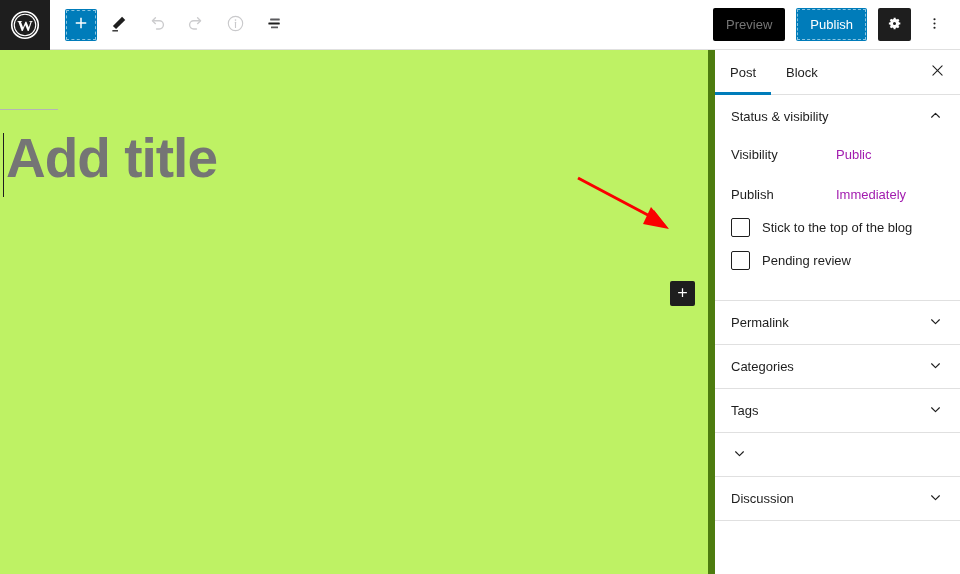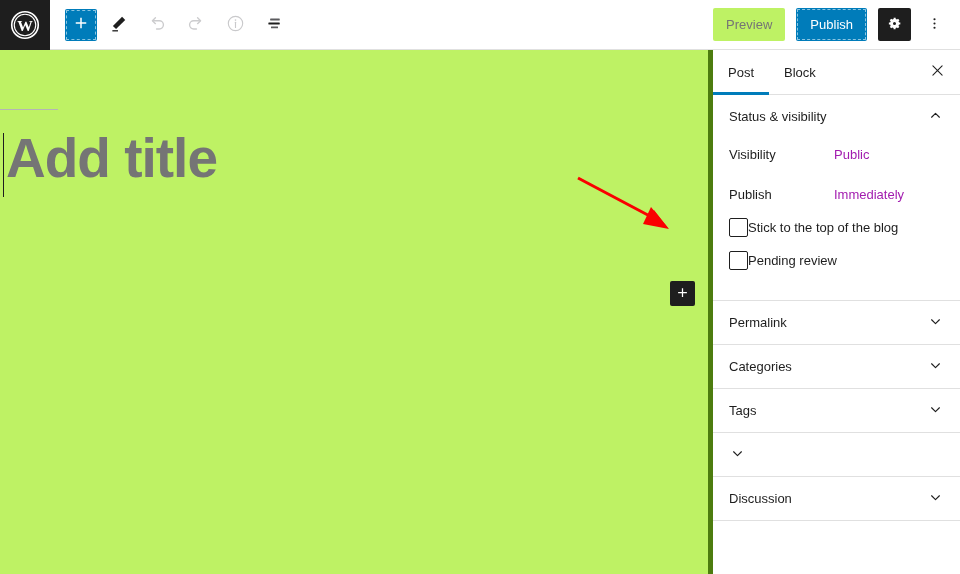--- a/index.html
+++ b/index.html
@@ -71,21 +71,21 @@
   }
   .tb-spacer { flex: 1; }
 
   .tb-right {
     display: flex;
     align-items: center;
     padding-right: 14px;
     gap: 11px;
   }
   .btn-preview {
-    background: #bef264;
+    background: #000000;
     color: #757575;
     border: none;
     border-radius: 2px;
     font-size: 13px;
     font-family: "Liberation Sans", sans-serif;
     padding: 0 13px;
     height: 33px;
     cursor: pointer;
   }
   .btn-publish {
@@ -199,21 +199,21 @@
   }
 
   
   .sidebar {
     position: absolute;
     left: 708px;
     top: 50px;
     width: 252px;
     height: 524px;
     background: #ffffff;
-    border-left: 5px solid #4d7c0f;
+    border-left: 7px solid #4d7c0f;
     box-sizing: border-box;
     overflow: hidden;
   }
   .sb-tabs {
     position: relative;
     height: 45px;
     border-bottom: 1px solid #e0e0e0;
     display: flex;
     align-items: stretch;
     box-sizing: border-box;
@@ -295,21 +295,21 @@
     color: #a21caf;
     background: none;
     border: none;
     padding: 0;
     cursor: pointer;
     font-family: "Liberation Sans", sans-serif;
   }
   .check-row {
     display: flex;
     align-items: center;
-    gap: 0;
+    gap: 12px;
     margin-bottom: 14px;
   }
   .checkbox {
     width: 19px;
     height: 19px;
     border: 1px solid #1e1e1e;
     border-radius: 2px;
     background: #ffffff;
     flex: none;
     cursor: pointer;

